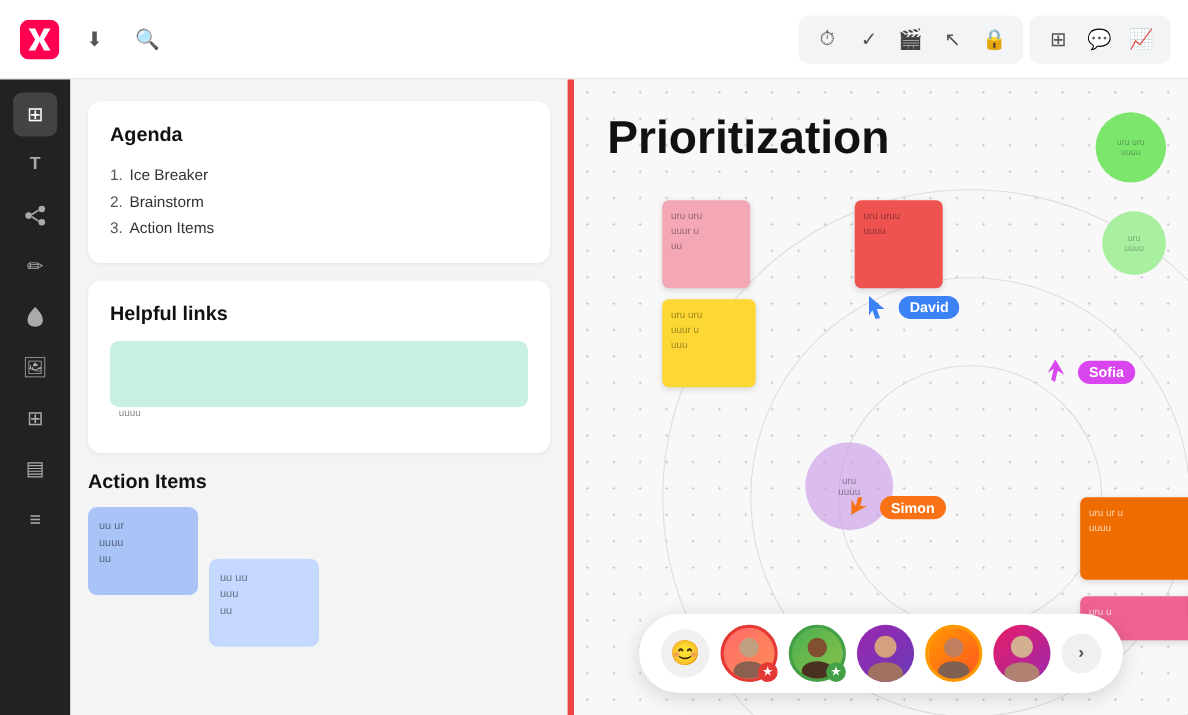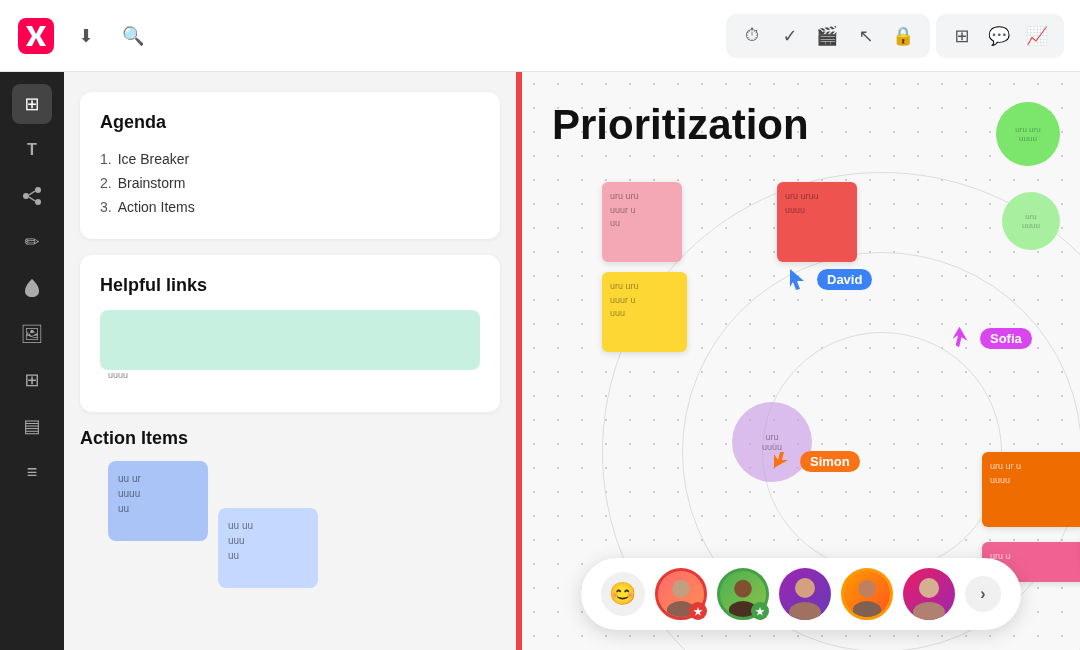--- a/index.html
+++ b/index.html
@@ -117,21 +117,21 @@
       font-size: 18px; font-weight: 700; color: #111; margin-bottom: 12px;
     }
     .action-notes-row {
       display: flex; gap: 10px;
     }
     .sticky-note {
       border-radius: 8px; padding: 10px;
       font-size: 10px; color: rgba(0,0,0,0.5);
       line-height: 1.5;
     }
-    .sticky-note.blue { background: #aac4f7; width: 100px; height: 80px; margin-left: 28px; }
+    .sticky-note.blue { background: #aac4f7; width: 100px; height: 80px; }
     .sticky-note.light-blue { background: #c5d8ff; width: 100px; height: 80px; margin-top: 47px; }
 
     
     #canvas {
       flex: 1;
       background-color: #f8f8f8;
       background-image: radial-gradient(circle, #ccc 1px, transparent 1px);
       background-size: 24px 24px;
       position: relative;
       overflow: hidden;

